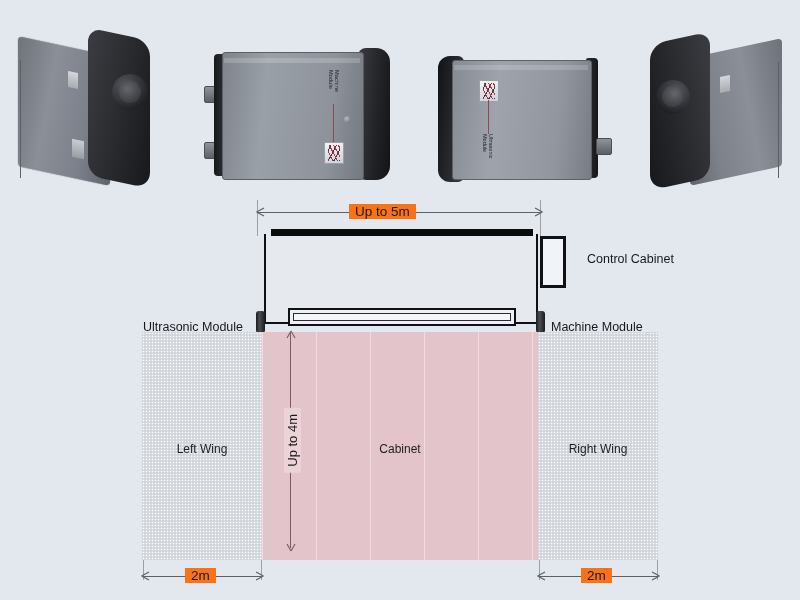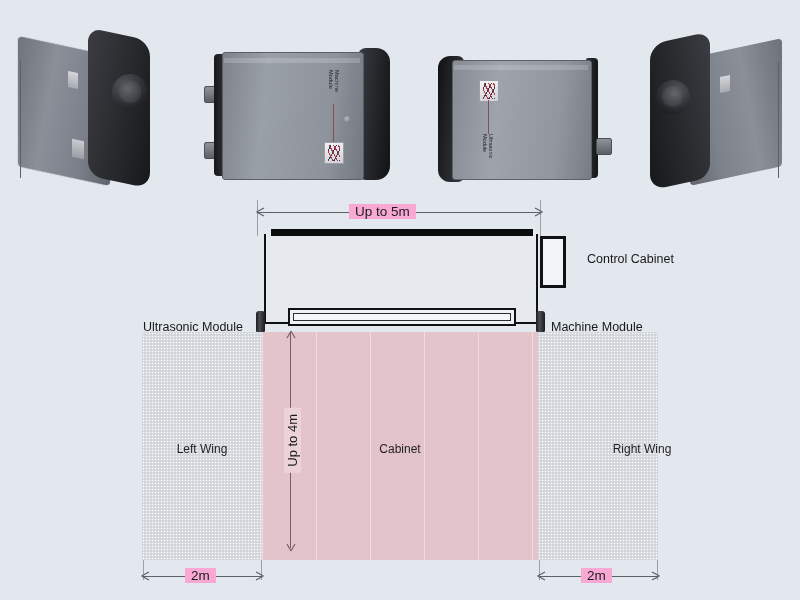--- a/index.html
+++ b/index.html
@@ -221,21 +221,21 @@
   .cabinet{
     left:540px;top:236px;width:26px;height:52px;
     border:3px solid #101114;background:#f0f3f7;box-sizing:border-box;
   }
 
   
   .dimline{position:absolute;background:#5c6067;}
   .ext{position:absolute;width:1px;background:#9aa0a8;}
   .dimtxt{
     position:absolute;font-size:13.5px;color:#1a1b1e;
-    background:#f9a8d4;padding:0 6px;white-space:nowrap;text-align:right;
+    background:#f97316;padding:0 6px;white-space:nowrap;text-align:right;
   }
   .dimtxt-v{
     position:absolute;font-size:13px;color:#1a1b1e;
     background:#ecd3d8;padding:6px 1px;white-space:nowrap;
     writing-mode:vertical-rl;transform:rotate(180deg);
   }
 
   
   .callout{position:absolute;font-size:12.5px;color:#17181b;white-space:nowrap;}
 
@@ -333,21 +333,21 @@
   <div class="callout" style="left:551px;top:320px;">Machine Module</div>
 
   <div class="abs wing wing-l"></div>
   <div class="abs centre">
     <div class="centre-grid"></div>
   </div>
   <div class="abs wing wing-r"></div>
 
   <div class="zone-label" style="left:142px;top:442px;">Left Wing</div>
   <div class="zone-label" style="left:340px;top:442px;">Cabinet</div>
-  <div class="zone-label" style="left:538px;top:442px;padding-left:44px;">Right Wing</div>
+  <div class="zone-label" style="left:538px;top:442px;">Right Wing</div>
 
   <div>
     <div class="dimline" style="left:290px;top:333px;width:1px;height:215px;background:#7a5a60;"></div>
     <svg class="abs" style="left:285px;top:330px" width="12" height="12">
       <path d="M6 1 L2 8 M6 1 L10 8" stroke="#7a5a60" stroke-width="1.1" fill="none"></path>
     </svg>
     <svg class="abs" style="left:285px;top:540px" width="12" height="12">
       <path d="M6 11 L2 4 M6 11 L10 4" stroke="#7a5a60" stroke-width="1.1" fill="none"></path>
     </svg>
     <div class="dimtxt-v" style="left:284px;top:408px;">Up to 4m</div>

